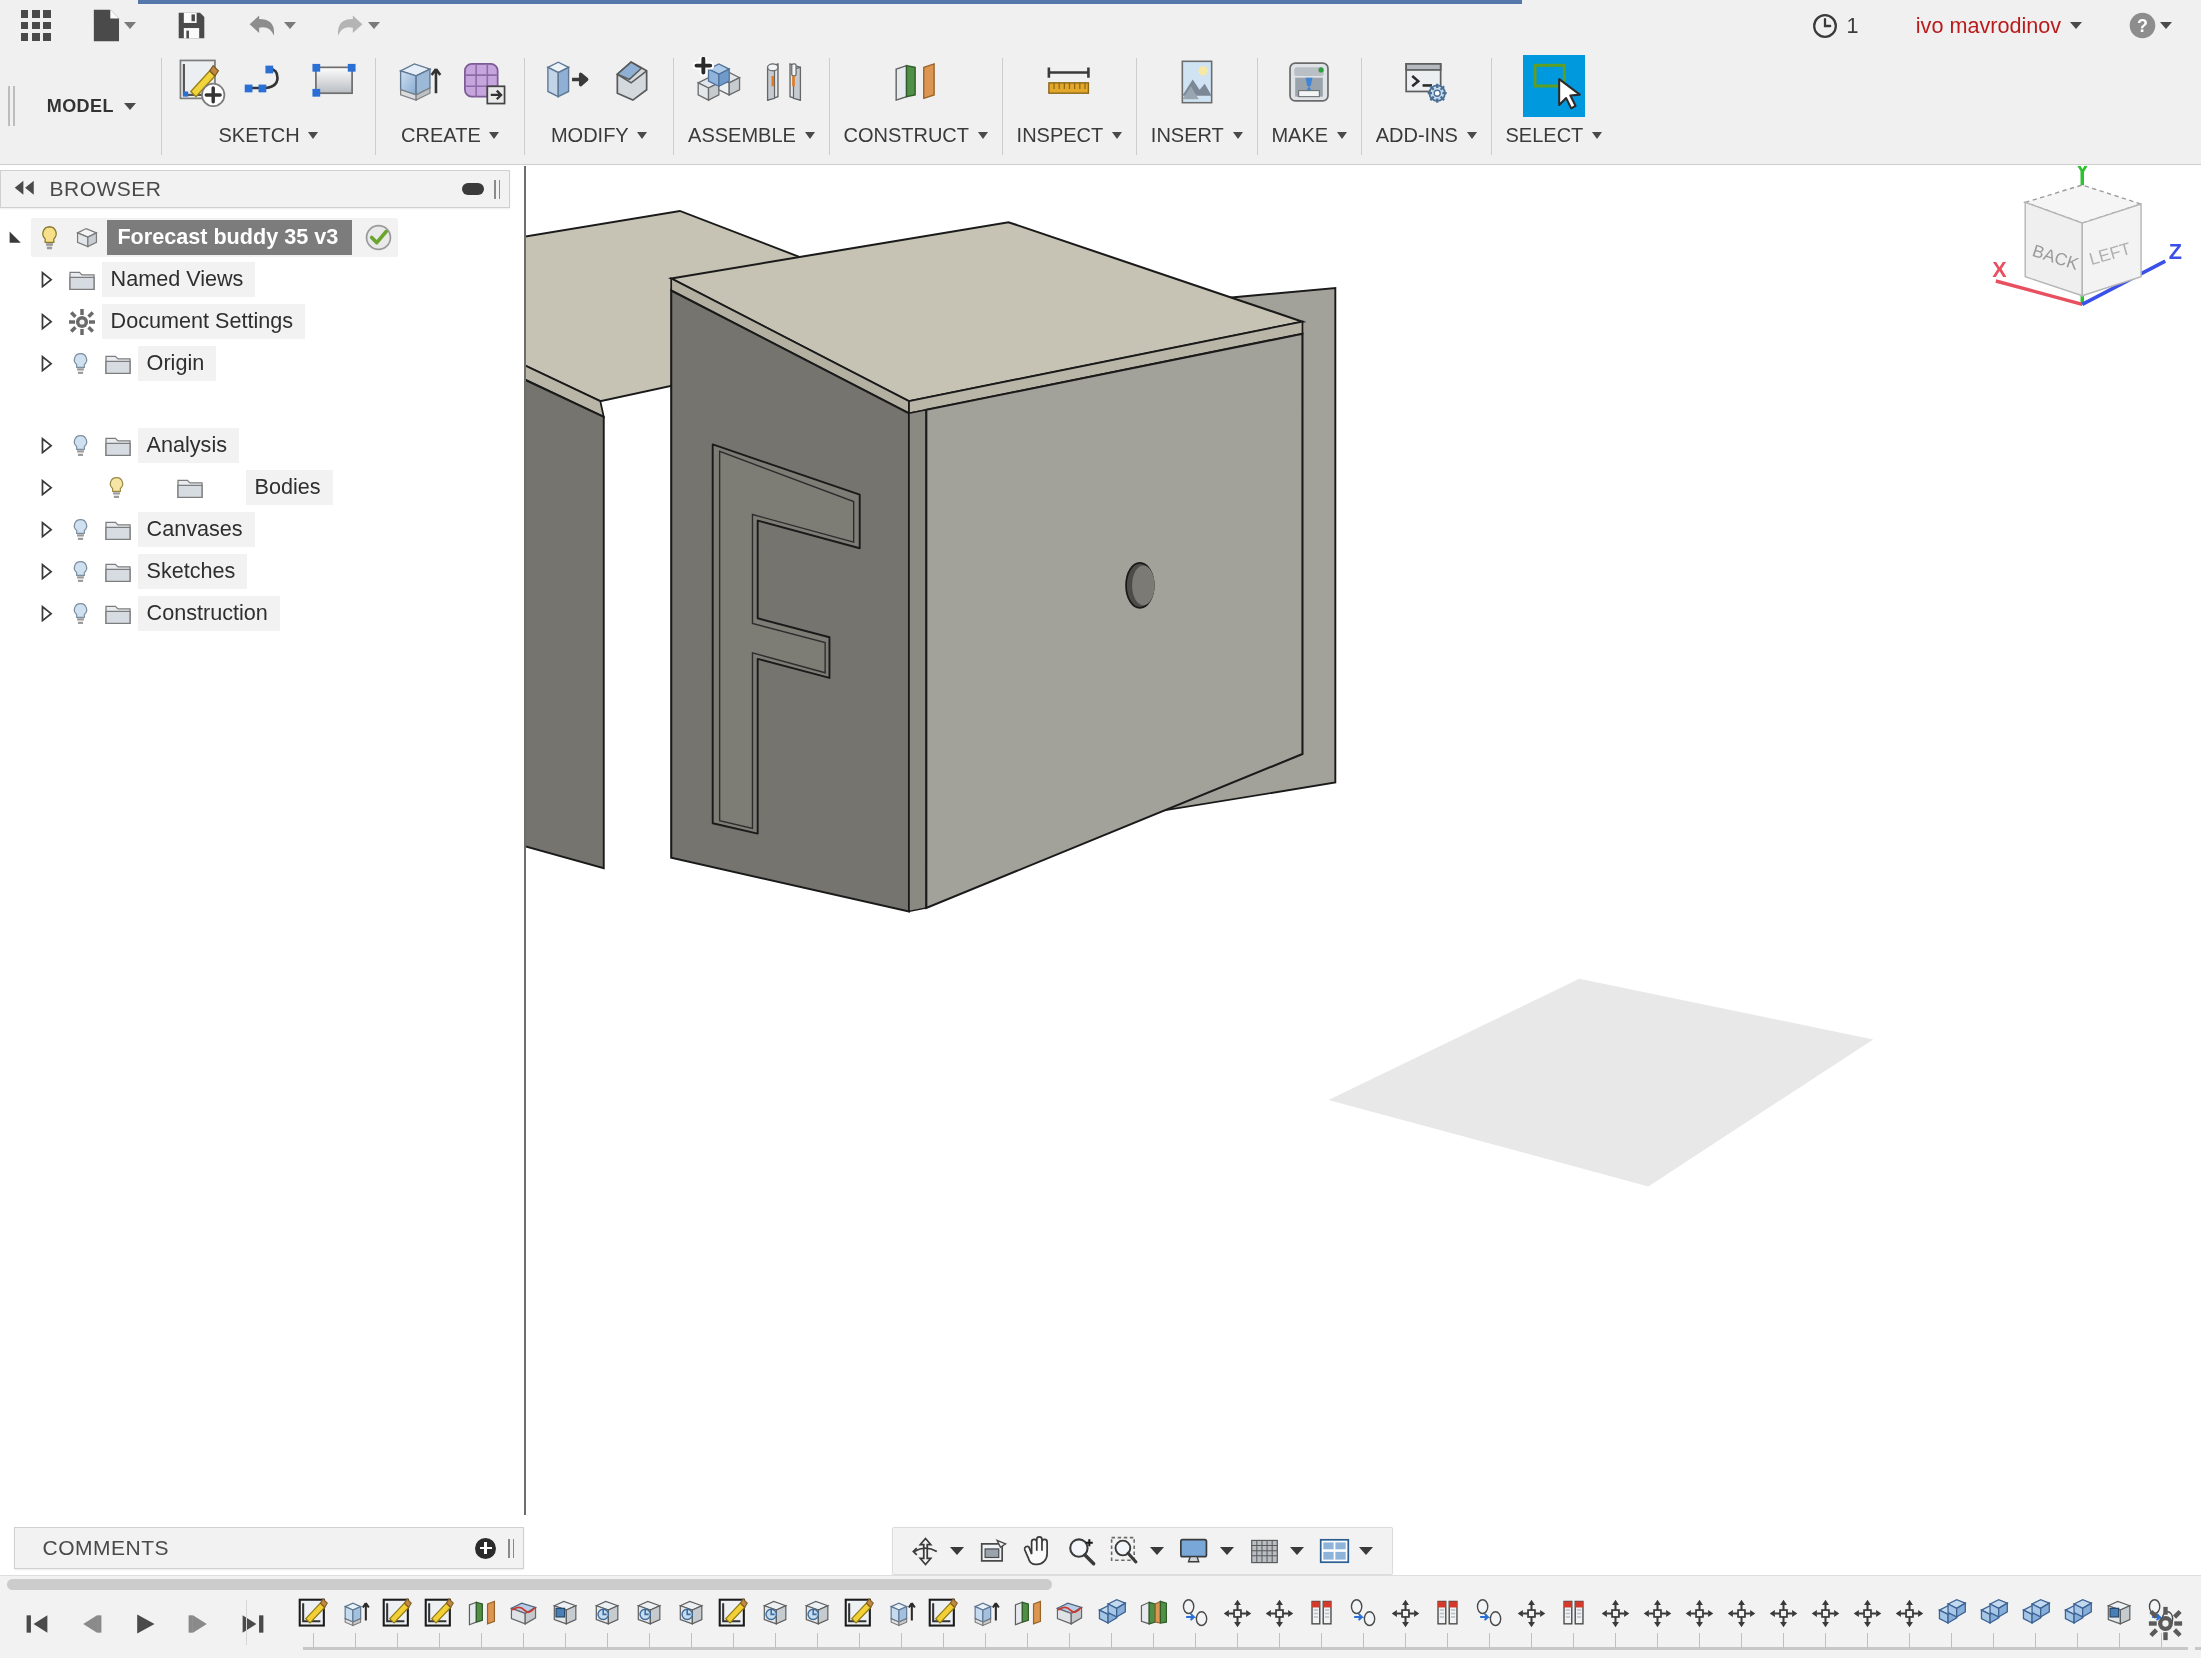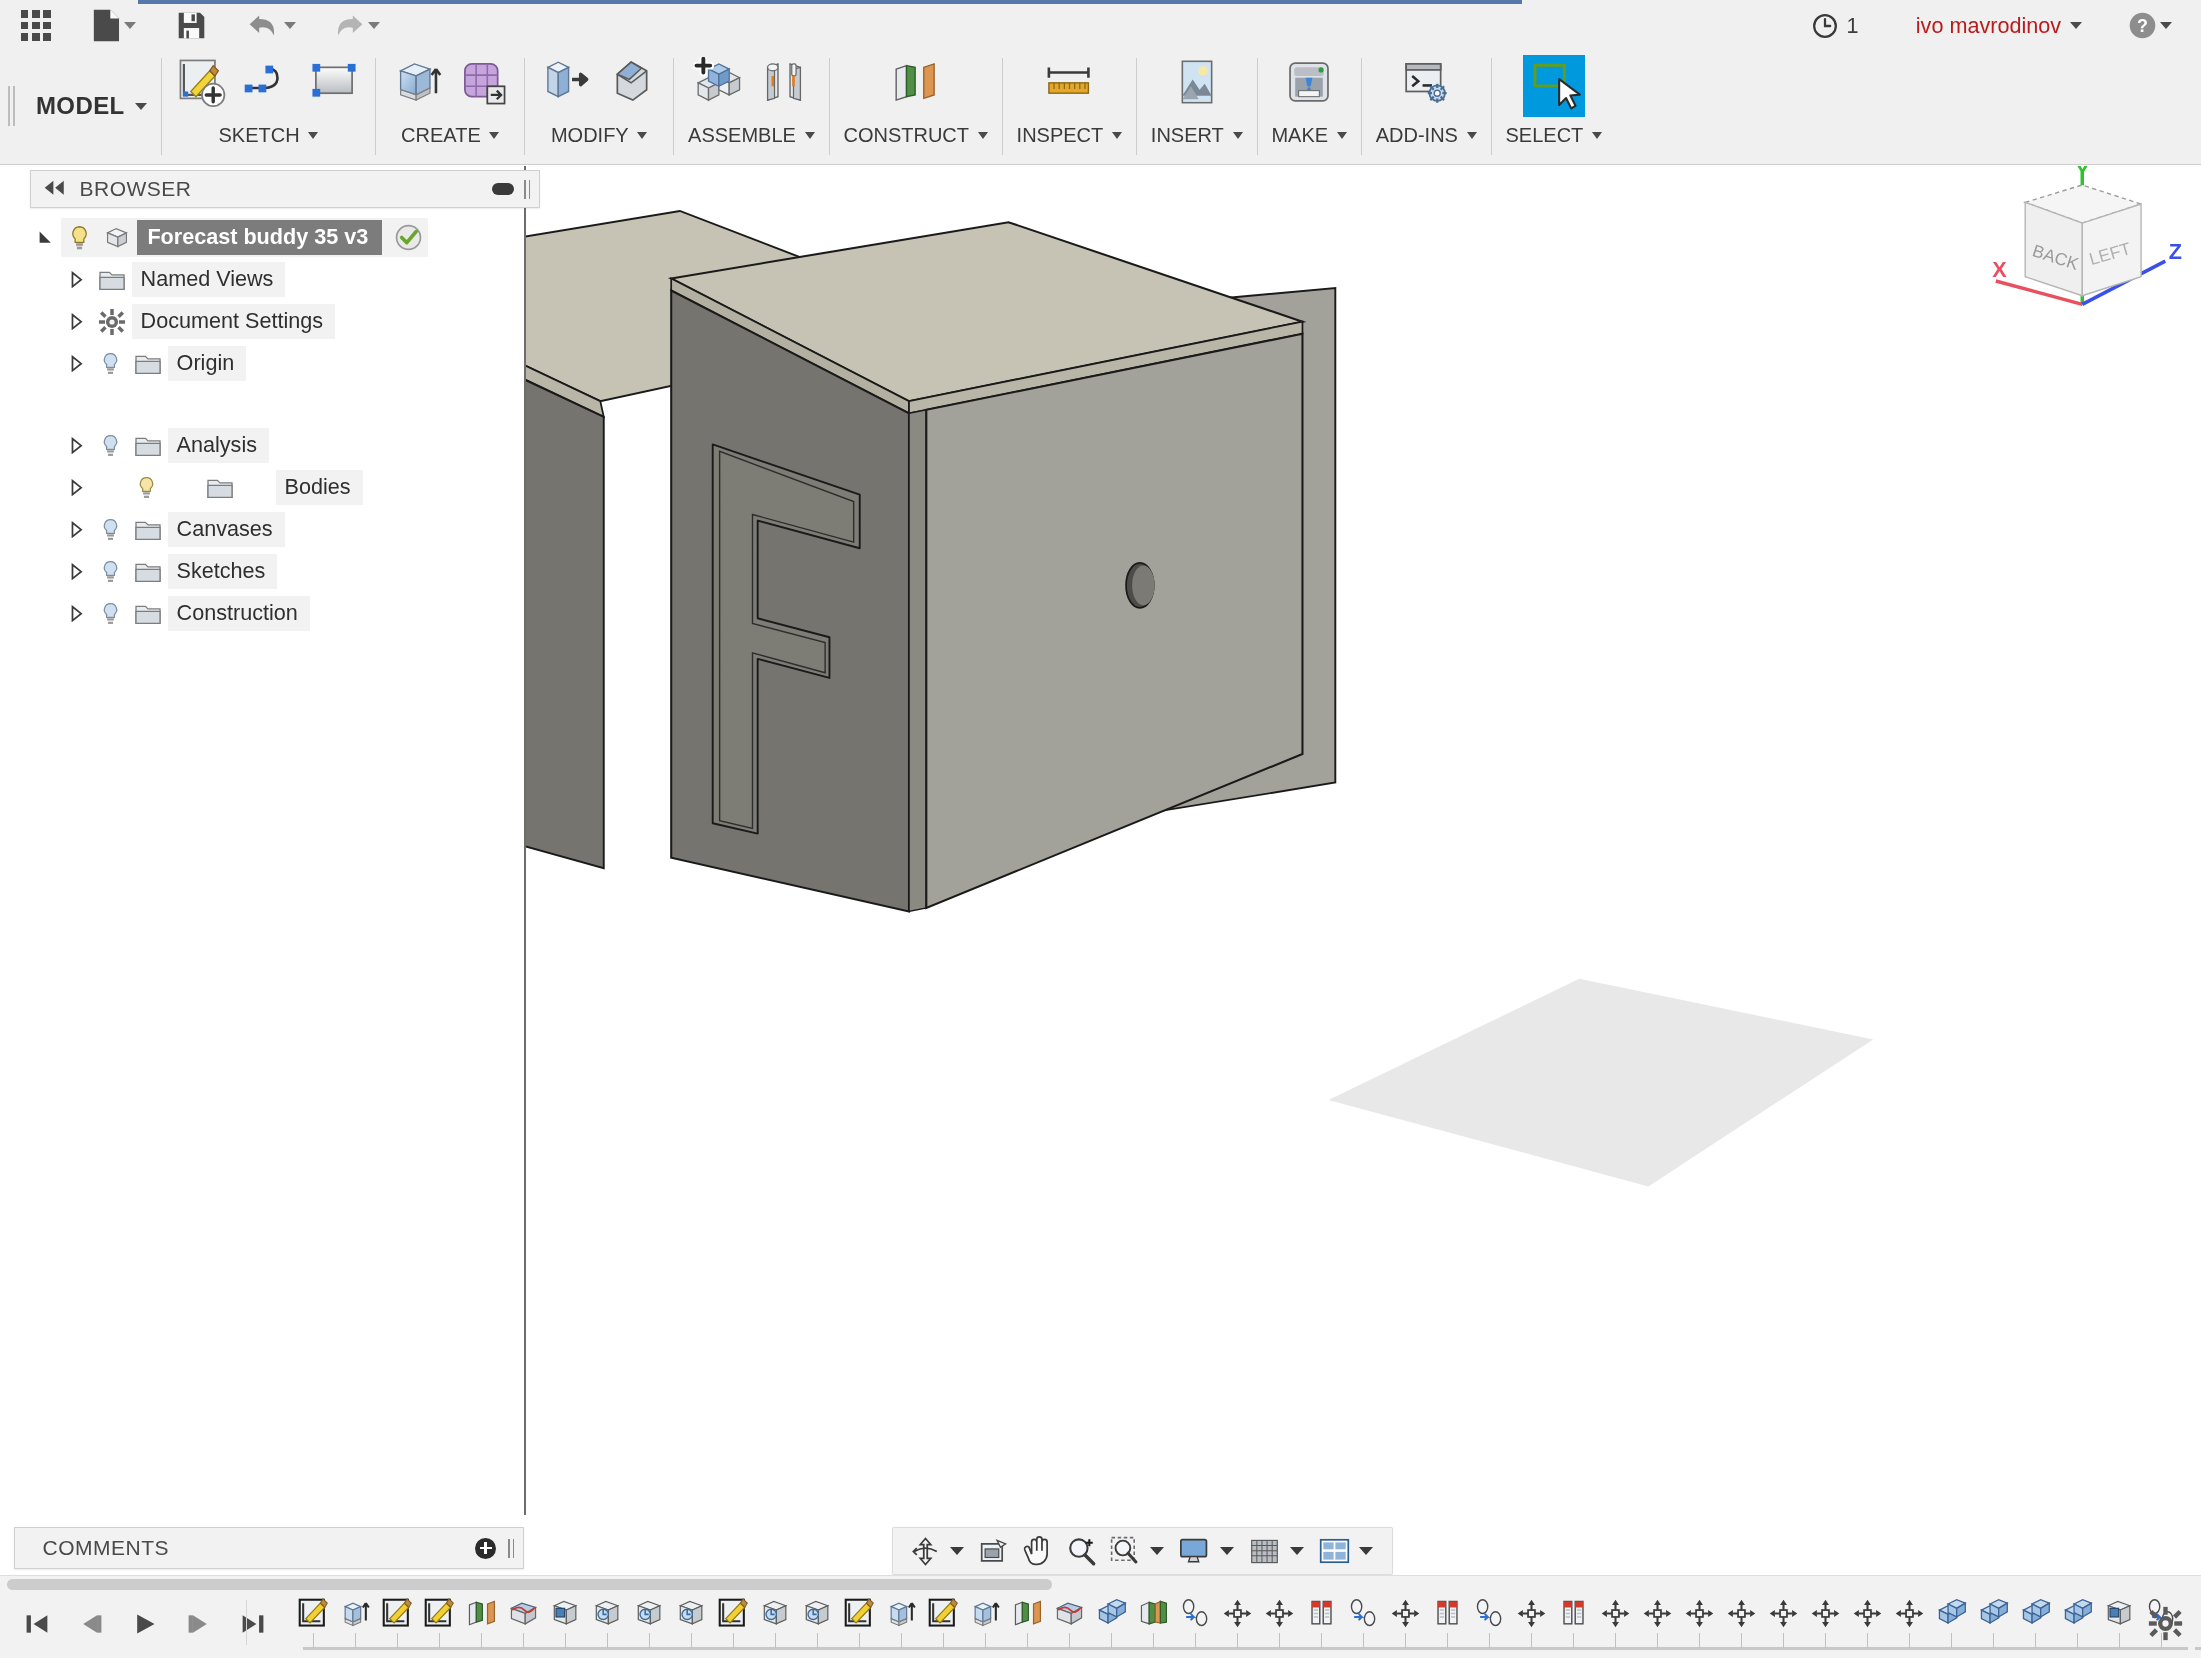--- a/index.html
+++ b/index.html
@@ -37,35 +37,35 @@
   
   .ribbon{
     position:absolute; left:0; top:48px; width:2202px; height:117px;
     background:#f0f0f0; border-bottom:0.9px solid #cfcfcf;
     display:flex; align-items:stretch;
   }
   .rgrip{ width:22.5px; display:flex; align-items:center; justify-content:center; }
   .rgrip span{ width:1.7px; height:40px; background:#bdbdbd; display:block; margin:0 1.7px;}
   .wsbtn{
     width:138px; display:flex; align-items:center; justify-content:center;
-    font-size:24px; font-weight:bold; color:#333; cursor:pointer; letter-spacing:0.4px;
+    font-size:18px; font-weight:bold; color:#333; cursor:pointer; letter-spacing:0.4px;
   }
   .rsep{ width:0.9px; background:#cdcdcd; margin:10.4px 0 8.6px 0; }
   .rpanel{ display:flex; flex-direction:column; align-items:center; justify-content:flex-start; padding:7px 14px 0 14px; }
   .rpanel-icons{ display:flex; align-items:flex-start; gap:12px; height:67px; }
   .rpanel-label{
     margin-top:1.7px; font-size:20px; color:#3a3a3a; display:flex; align-items:center; gap:5.2px;
     cursor:pointer; white-space:nowrap;
   }
   .rbtn{ width:54px;height:54px; display:flex;align-items:center;justify-content:center; cursor:pointer; border-radius:1.7px;}
   .rbtn.sel{ background:#0099dd; }
 
   
   .browser{
-    position:absolute; left:30px; top:170px; width:510px;
+    position:absolute; left:0; top:170px; width:510px;
     background:transparent;
   }
   .browser-header{
     height:38px; background:#f2f2f2; border:0.9px solid #d0d0d0;
     display:flex; align-items:center; padding:0 8.6px 0 12px;
     box-shadow:0 0.9px 1.7px rgba(0,0,0,.08);
   }
   .browser-title{ font-size:21px; color:#4a4a4a; letter-spacing:0.5px; margin-left:14px; }
   .bh-right{ margin-left:auto; display:flex; align-items:center; gap:10.4px;}
   .dashdot{ width:22.5px;height:12px;border-radius:6px;background:#3a3a3a; cursor:pointer;}

